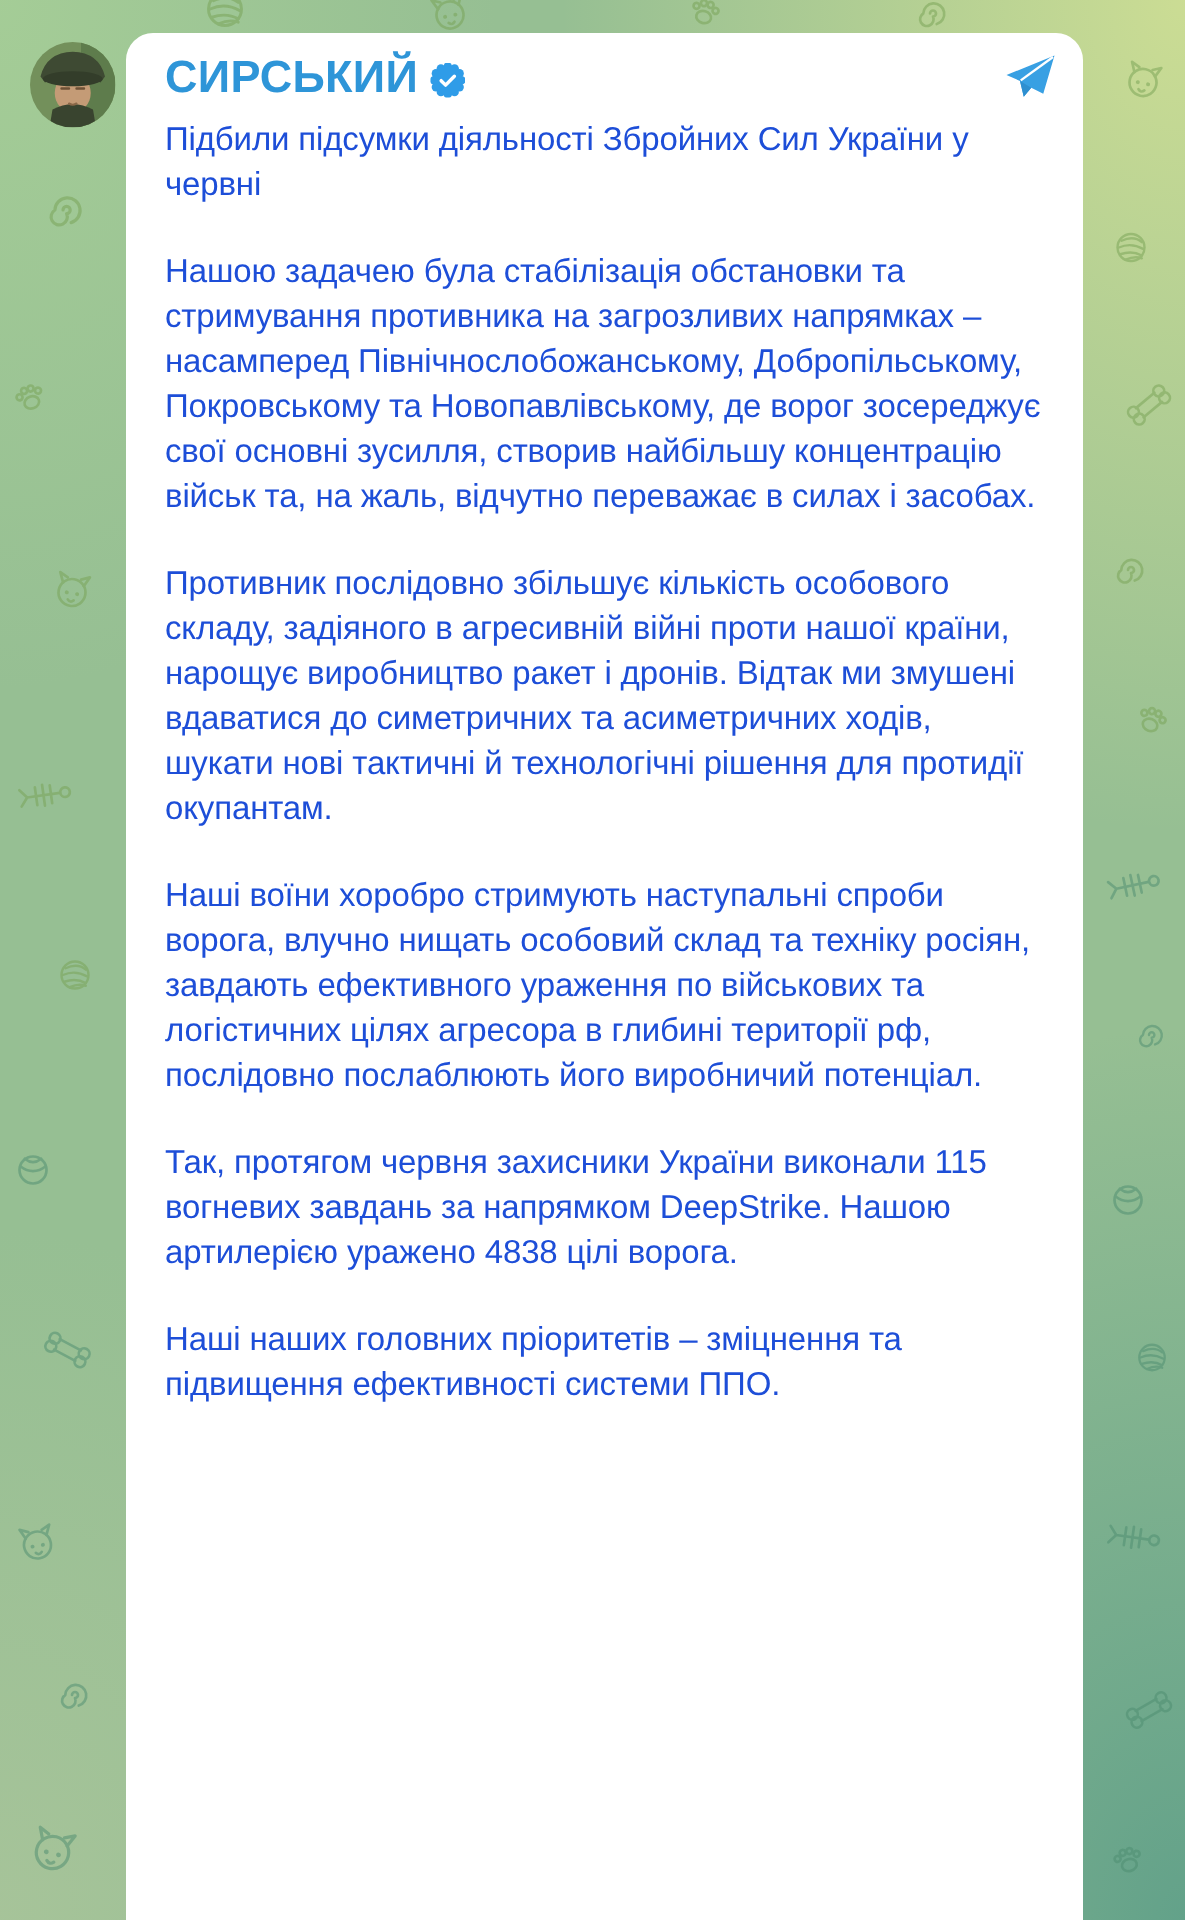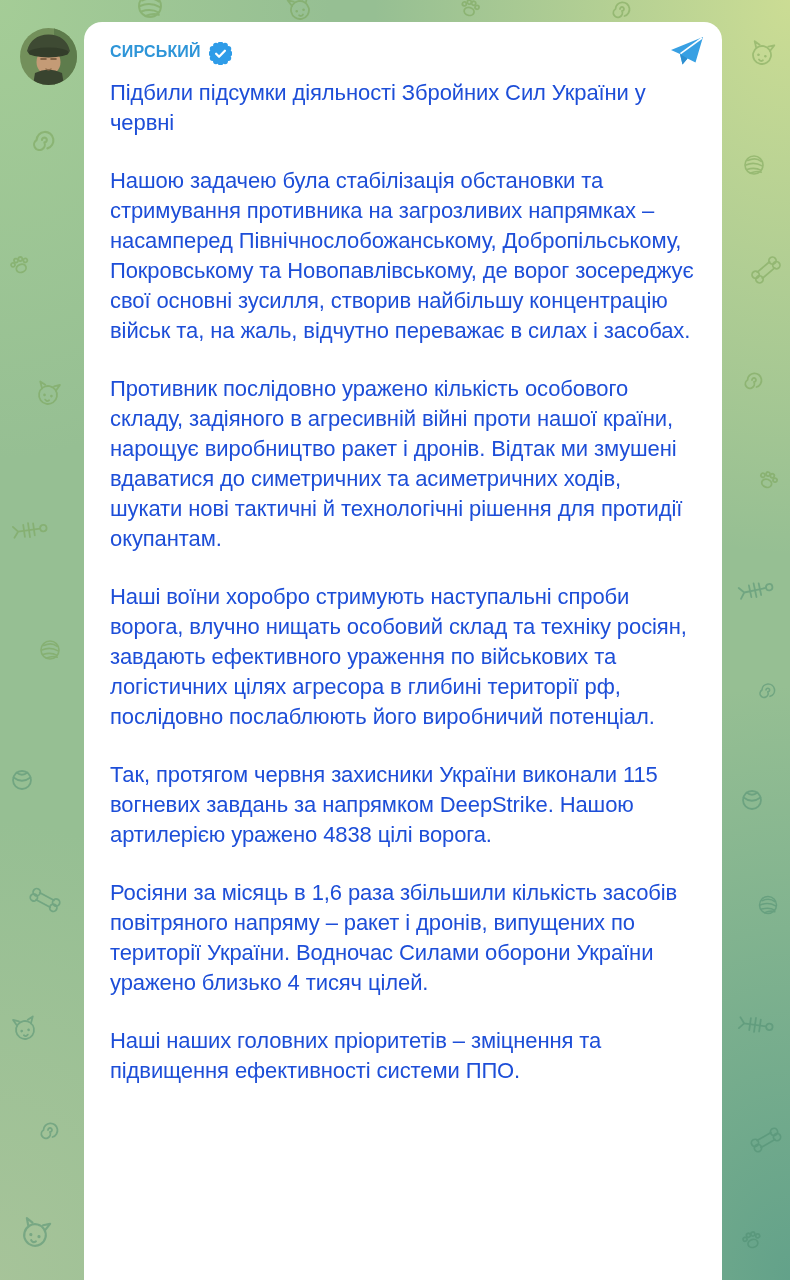--- a/index.html
+++ b/index.html
@@ -25,21 +25,21 @@
     border-radius:50%;overflow:hidden;box-shadow:0 0 0 0 rgba(0,0,0,0);
   }
   .bubble{
     position:absolute;left:84px;top:22px;width:638px;
     min-height:1290px;
     background:#ffffff;border-radius:18px;
     padding:16px 26px 20px 26px;box-sizing:border-box;
   }
   .hdr{display:flex;align-items:center;gap:8px;margin-bottom:12px;height:28px;}
   .chname{
-    color:#2e95d8;font-weight:700;font-size:16px;line-height:26px;letter-spacing:.2px;
+    color:#2e95d8;font-weight:700;font-size:30px;line-height:26px;letter-spacing:.2px;
   }
   .badge{flex:0 0 auto;margin-top:2px;}
   .plane{position:absolute;right:17px;top:13px;}
   .msg p{
     margin:0 0 28px 0;font-size:22px;line-height:30px;color:#1d4ed8;
     max-width:592px;letter-spacing:-0.1px;
   }
 </style>
 </head>
 <body>
@@ -205,19 +205,18 @@
 
   <svg class="plane" width="37" height="33" viewBox="0 0 37 33" aria-hidden="true">
     <polygon points="35,2 3,15 12,19 14.5,29.5 19.5,23.5 27.5,27.5" fill="#38a0e3"></polygon>
     <polygon points="12,19 14.5,29.5 19.5,23.5" fill="#2e8fd0"></polygon>
     <line x1="34" y1="3" x2="12.5" y2="18.6" stroke="#ffffff" stroke-width="1.6"></line>
   </svg>
 
   <div class="msg">
     <p>Підбили підсумки діяльності Збройних Сил України у червні</p>
     <p>Нашою задачею була стабілізація обстановки та стримування противника на загрозливих напрямках – насамперед Північнослобожанському, Добропільському, Покровському та Новопавлівському, де ворог зосереджує свої основні зусилля, створив найбільшу концентрацію військ та, на жаль, відчутно переважає в силах і засобах.</p>
-    <p>Противник послідовно уражено кількість особового складу, задіяного в агресивній війні проти нашої країни, нарощує виробництво ракет і дронів. Відтак ми змушені вдаватися до симетричних та асиметричних ходів, шукати нові тактичні й технологічні рішення для протидії окупантам.</p>
+    <p>Противник послідовно збільшує кількість особового складу, задіяного в агресивній війні проти нашої країни, нарощує виробництво ракет і дронів. Відтак ми змушені вдаватися до симетричних та асиметричних ходів, шукати нові тактичні й технологічні рішення для протидії окупантам.</p>
     <p>Наші воїни хоробро стримують наступальні спроби ворога, влучно нищать особовий склад та техніку росіян, завдають ефективного ураження по військових та логістичних цілях агресора в глибині території рф, послідовно послаблюють його виробничий потенціал.</p>
     <p>Так, протягом червня захисники України виконали 115 вогневих завдань за напрямком DeepStrike. Нашою артилерією уражено 4838 цілі ворога.</p>
-    <p>Росіяни за місяць в 1,6 раза збільшили кількість засобів повітряного напряму – ракет і дронів, випущених по території України. Водночас Силами оборони України уражено близько 4 тисяч цілей.</p>
     <p>Наші наших головних пріоритетів – зміцнення та підвищення ефективності системи ППО.</p>
   </div>
 </div>
 
 </body></html>

